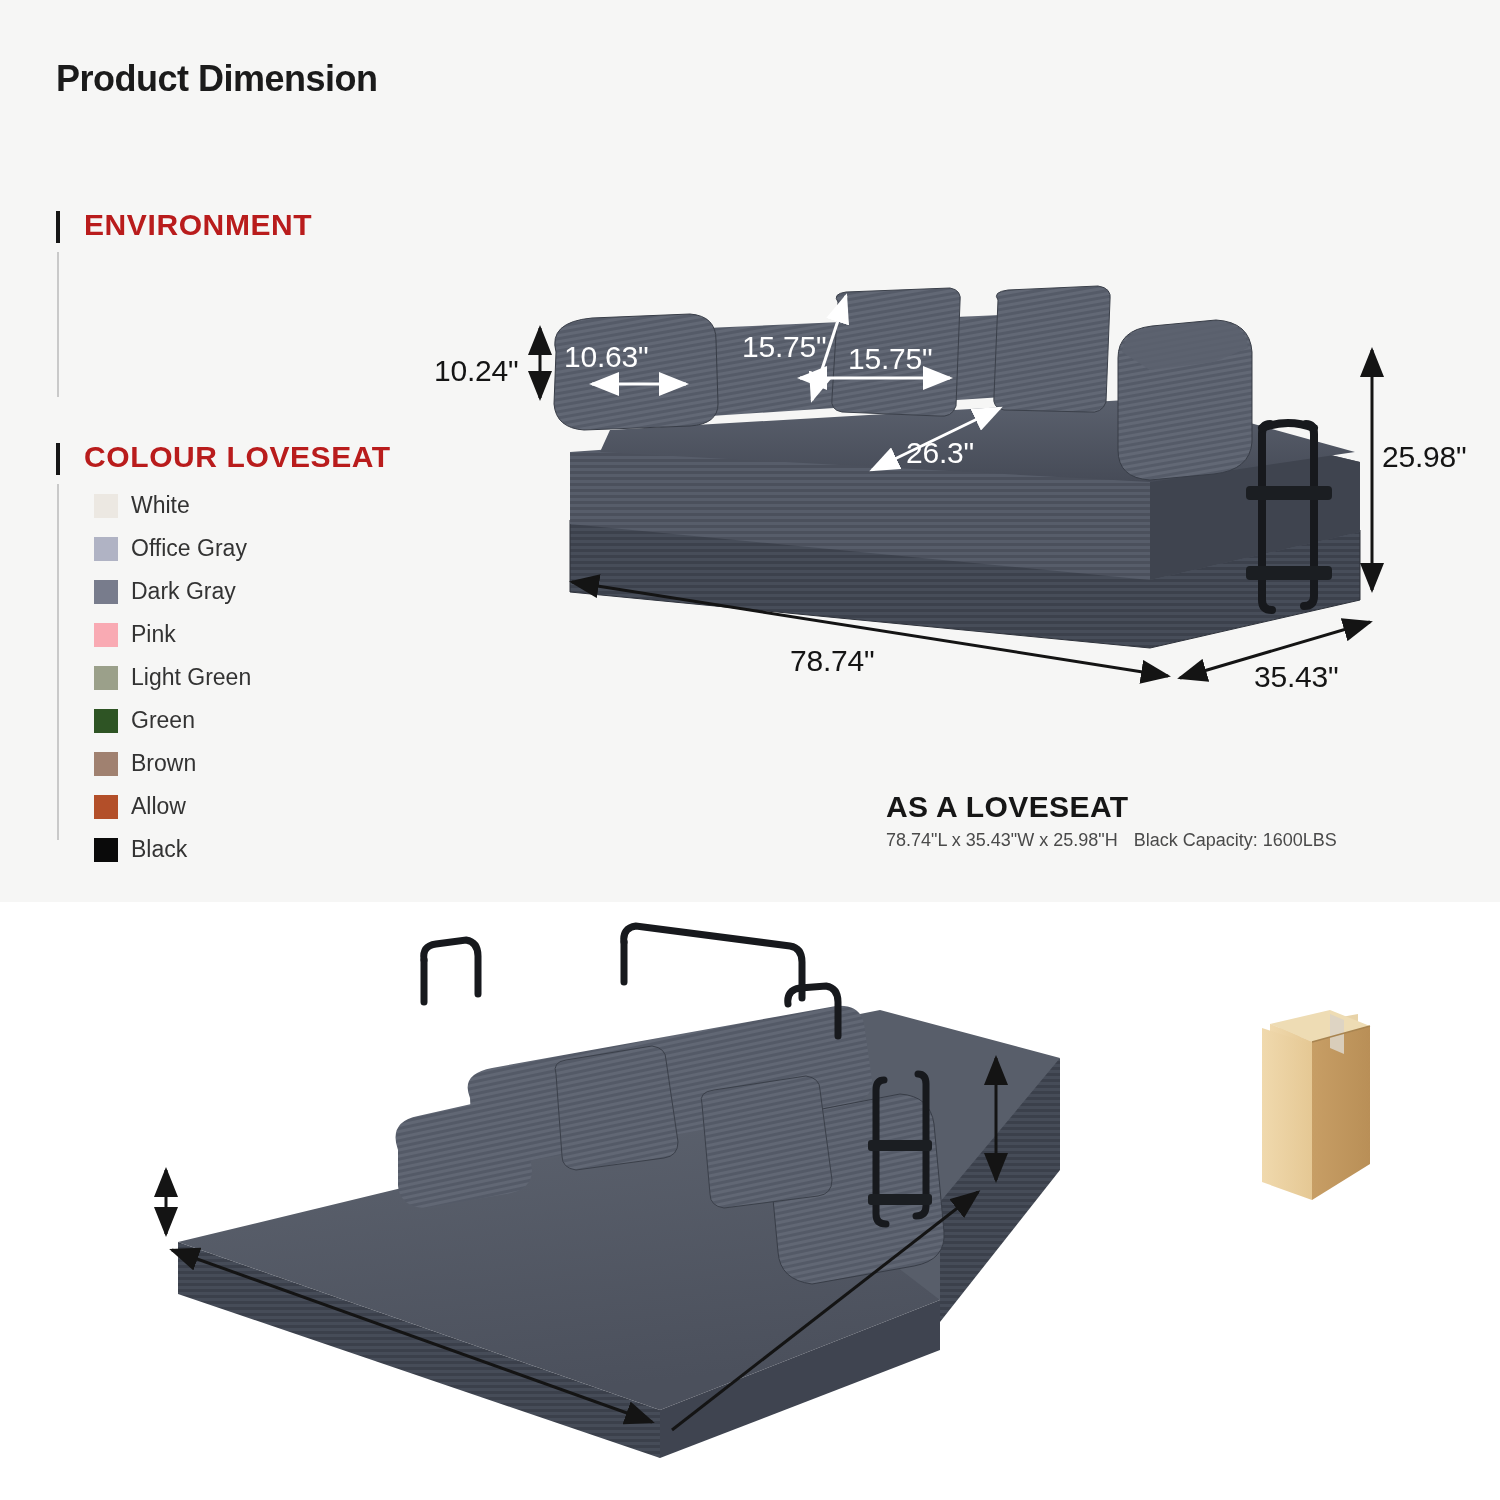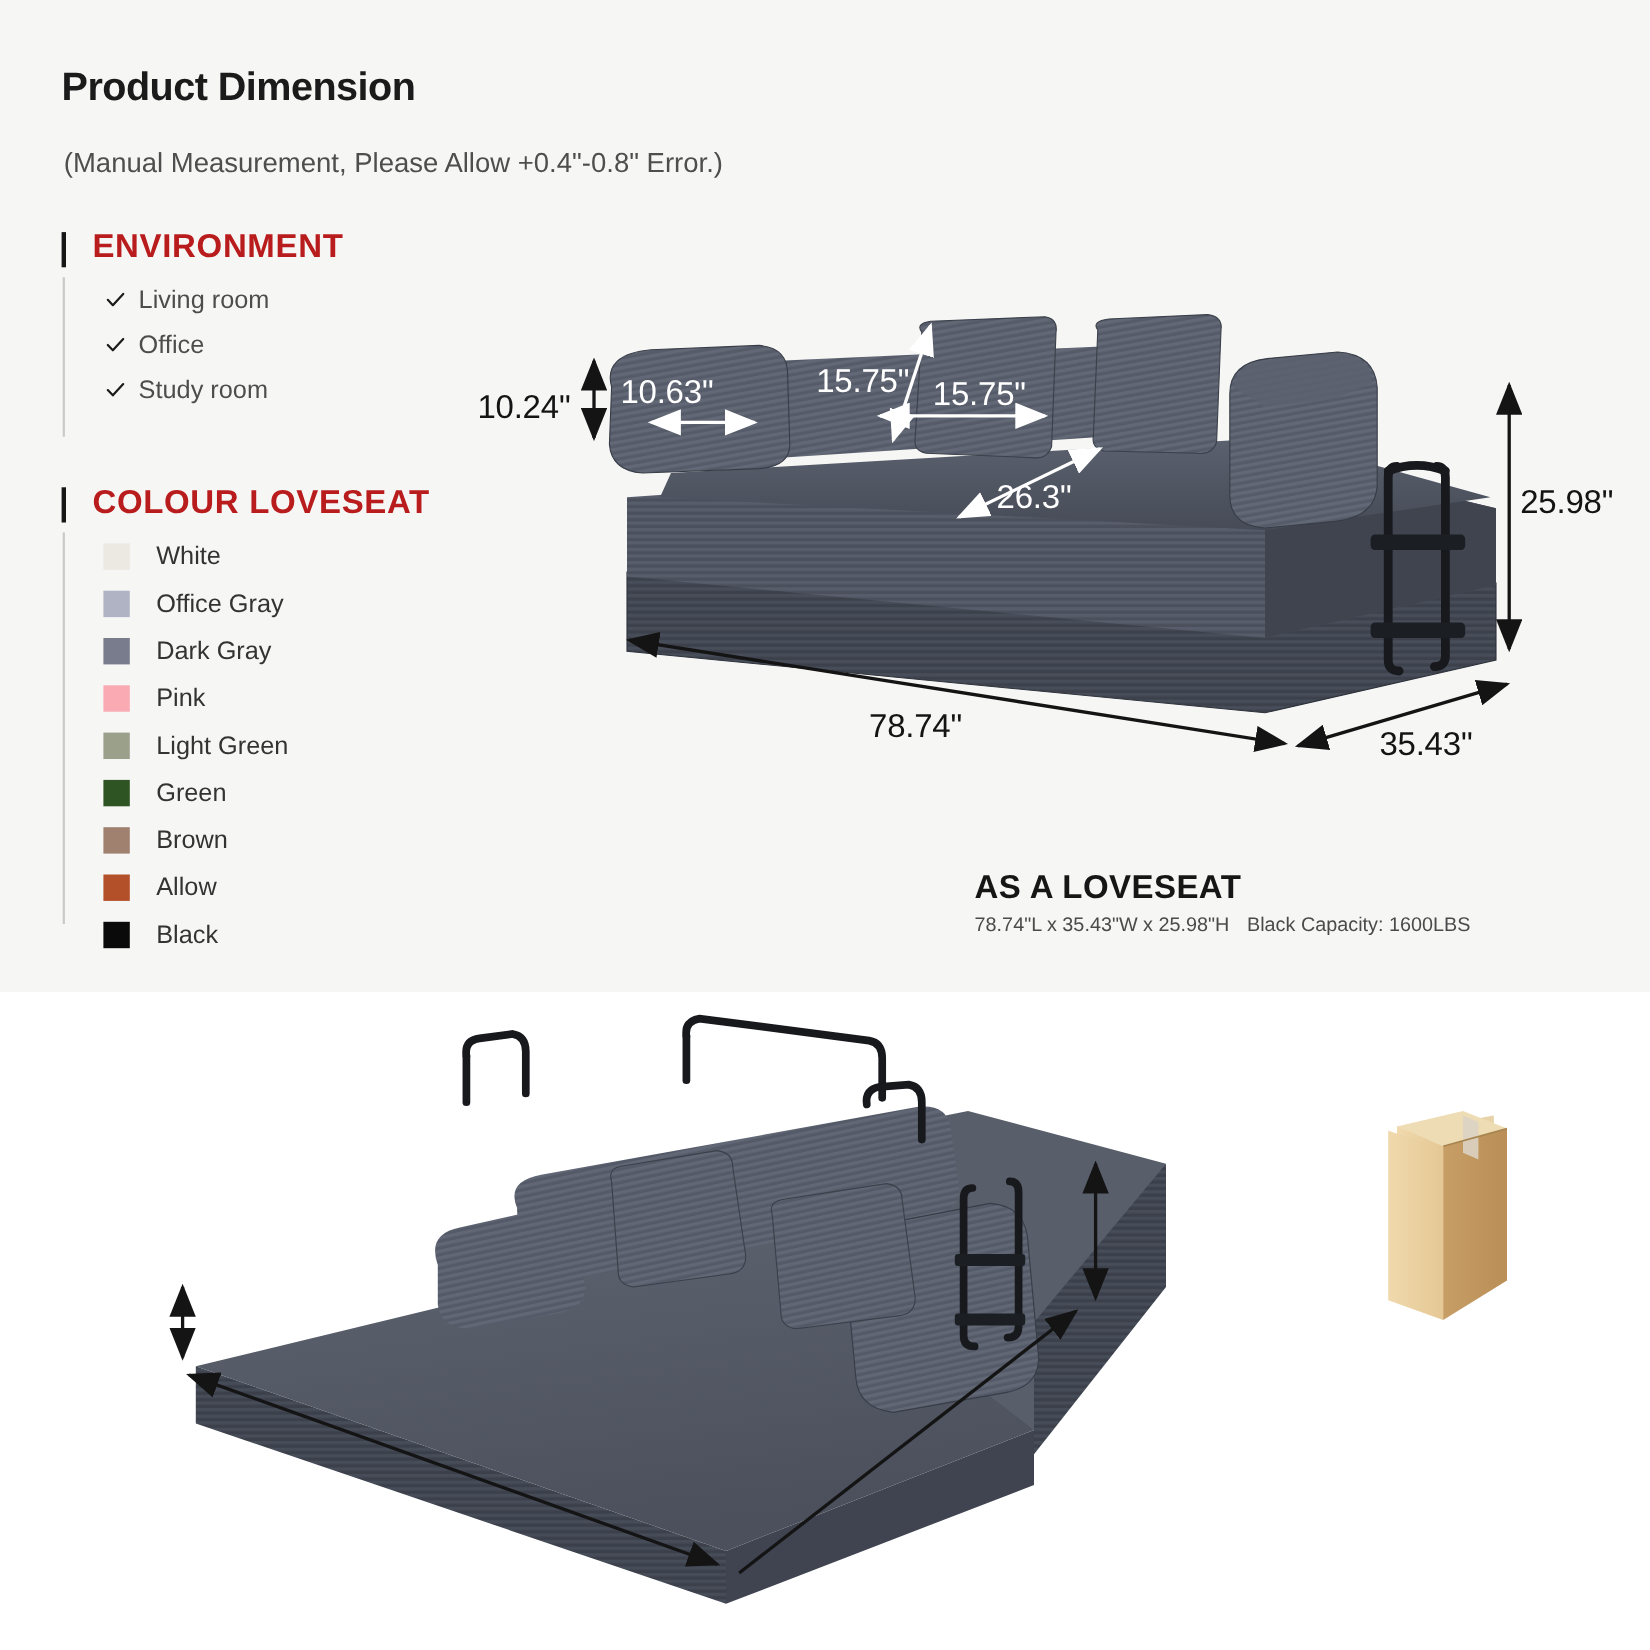--- a/index.html
+++ b/index.html
@@ -64,21 +64,21 @@
   #pal-block { top:440px; }
   #pal-rail { height:356px; }
   .pal-item {
     position:relative; height:43px; padding-left:40px;
     display:flex; align-items:center;
   }
   .pal-sw {
     position:absolute; left:38px; top:50%; transform:translateY(-50%);
     width:24px; height:24px;
   }
-  .pal-label { font-size:23px; color:#333333; margin-left:46px; }
+  .pal-label { font-size:23px; color:#333333; margin-left:35px; }
 
   
   .dim {
     position:absolute; font-size:27px; font-weight:500; color:#141414;
     white-space:nowrap; letter-spacing:-0.2px;
   }
   .dim.white { color:#ffffff; font-weight:500; }
   .dim.big { font-size:30px; }
 
   
@@ -93,54 +93,27 @@
 
   svg { display:block; }
   .svg-layer { position:absolute; left:0; top:0; pointer-events:none; }
 </style>
 </head>
 <body>
 
 <div id="top-section">
 
   <div id="page-title">Product Dimension</div>
-  <div id="page-subtitle">(Manual Measurement, Please Allow +0.4"-0.8" Error.)</div>
 
   <div class="sec-block" id="env-block">
     <div class="sec-head">
       <div class="sec-bar"></div>
       <div class="sec-title">ENVIRONMENT</div>
     </div>
     <div class="sec-rail" id="env-rail"></div>
-    <div>
-      <div class="env-item">
-        <span class="env-check">
-          <svg width="18" height="18" viewBox="0 0 18 18">
-              <path d="M2 8.6 L6.6 13.4 L16 3.2" stroke="#1b1b1b" stroke-width="2" fill="none" stroke-linecap="round" stroke-linejoin="round"></path>
-            </svg>
-        </span>
-        <span class="env-label">Living room</span>
-      </div>
-      <div class="env-item">
-        <span class="env-check">
-          <svg width="18" height="18" viewBox="0 0 18 18">
-              <path d="M2 8.6 L6.6 13.4 L16 3.2" stroke="#1b1b1b" stroke-width="2" fill="none" stroke-linecap="round" stroke-linejoin="round"></path>
-            </svg>
-        </span>
-        <span class="env-label">Office</span>
-      </div>
-      <div class="env-item">
-        <span class="env-check">
-          <svg width="18" height="18" viewBox="0 0 18 18">
-              <path d="M2 8.6 L6.6 13.4 L16 3.2" stroke="#1b1b1b" stroke-width="2" fill="none" stroke-linecap="round" stroke-linejoin="round"></path>
-            </svg>
-        </span>
-        <span class="env-label">Study room</span>
-      </div>
-    </div>
   </div>
 
   <div class="sec-block" id="pal-block">
     <div class="sec-head">
       <div class="sec-bar"></div>
       <div class="sec-title">COLOUR LOVESEAT</div>
     </div>
     <div class="sec-rail" id="pal-rail"></div>
     <div id="palette-list">
       <div class="pal-item">

